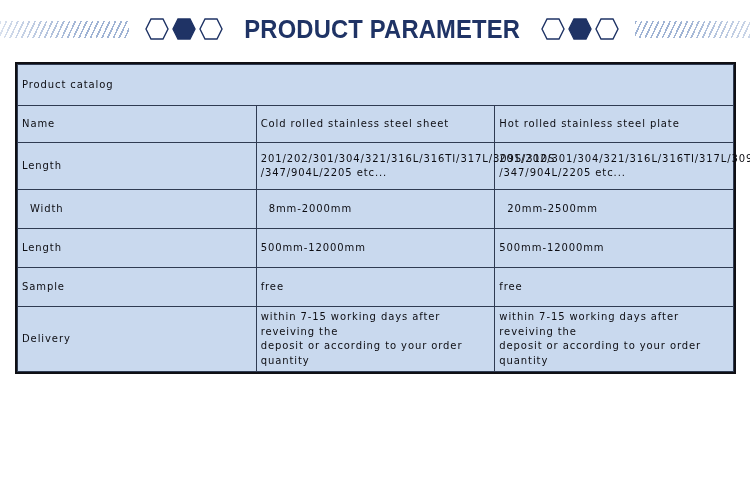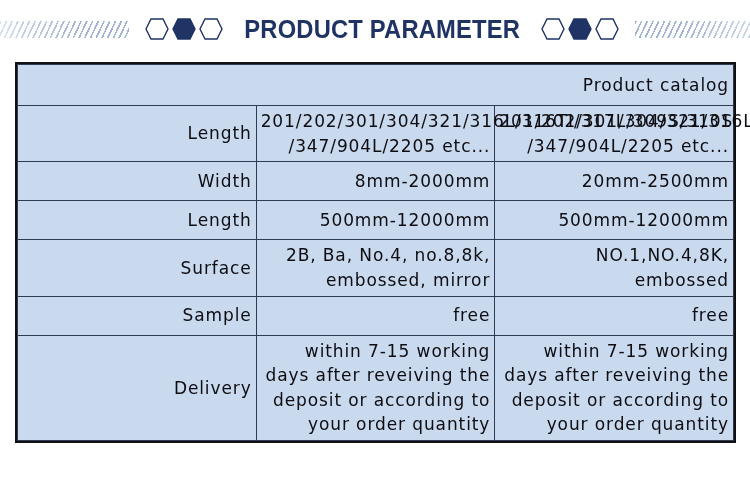--- a/index.html
+++ b/index.html
@@ -82,24 +82,24 @@
 
   table.spec {
     border-collapse: collapse;
     width: 100%;
     table-layout: fixed;
     background: #c9d9ee;
   }
 
   table.spec td {
     border: 1px solid #2f3b52;
-    text-align: right;
+    text-align: left;
     vertical-align: middle;
     font-family: "DejaVu Sans", sans-serif;
-    font-size: 17px;
+    font-size: 10px;
     color: #0d0d12;
     letter-spacing: 0.9px;
     padding: 3px 4px;
     background: #c9d9ee;
     line-height: 1.45;
   }
 
   td.catalog-head {
     background: #5a8fd6;
     color: #101015;
@@ -165,20 +165,25 @@
   <div class="stripes stripes-right"></div>
 </div>
 
 <div class="table-wrap">
   <table class="spec">
     <tbody>
       <tr>
         <td class="catalog-head" colspan="3">Product catalog</td>
       </tr>
 
+      <tr class="r-name">
+        <td class="label-col">Name</td>
+        <td class="val-col">Cold rolled stainless steel sheet</td>
+        <td class="val-col">Hot rolled stainless steel plate</td>
+      </tr>
 
       <tr class="r-grade">
         <td class="label-col">Length</td>
         <td class="val-col">
           <span class="two-line">201/202/301/304/321/316L/316TI/317L/309S/310S</span>
           <span class="two-line">/347/904L/2205 etc...</span>
         </td>
         <td class="val-col">
           <span class="two-line">201/202/301/304/321/316L/316TI/317L/309S/310S</span>
           <span class="two-line">/347/904L/2205 etc...</span>
@@ -191,25 +196,20 @@
         <td class="val-col">8mm-2000mm</td>
         <td class="val-col">20mm-2500mm</td>
       </tr>
 
       <tr class="r-length">
         <td class="label-col">Length</td>
         <td class="val-col">500mm-12000mm</td>
         <td class="val-col">500mm-12000mm</td>
       </tr>
 
-      <tr class="r-surface">
-        <td class="label-col">Surface</td>
-        <td class="val-col">2B, Ba, No.4, no.8,8k, embossed, mirror</td>
-        <td class="val-col">NO.1,NO.4,8K, embossed</td>
-      </tr>
 
 
       <tr class="r-sample">
         <td class="label-col">Sample</td>
         <td class="val-col">free</td>
         <td class="val-col">free</td>
       </tr>
 
       <tr class="r-delivery">
         <td class="label-col">Delivery</td>

